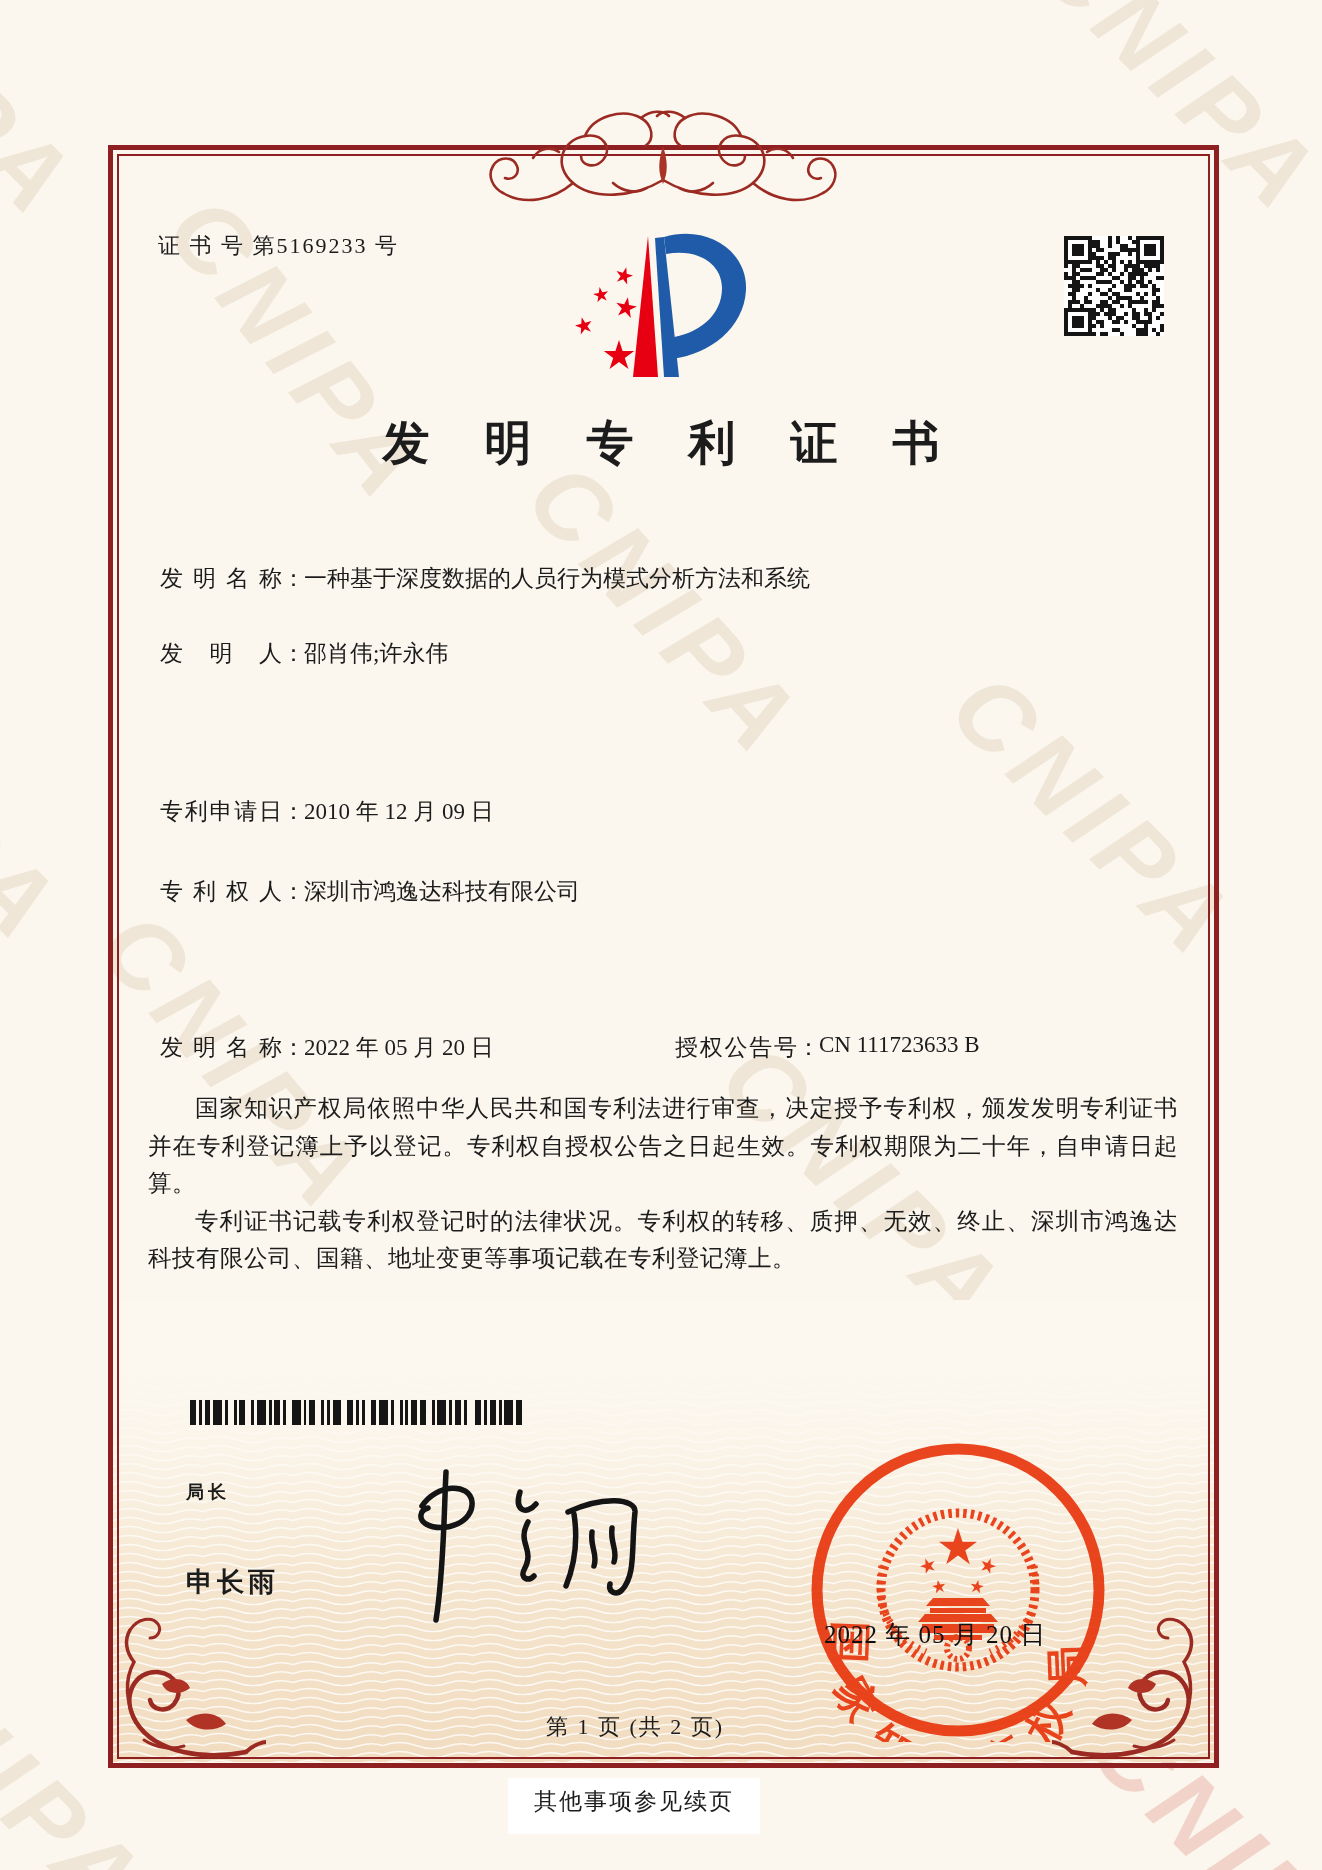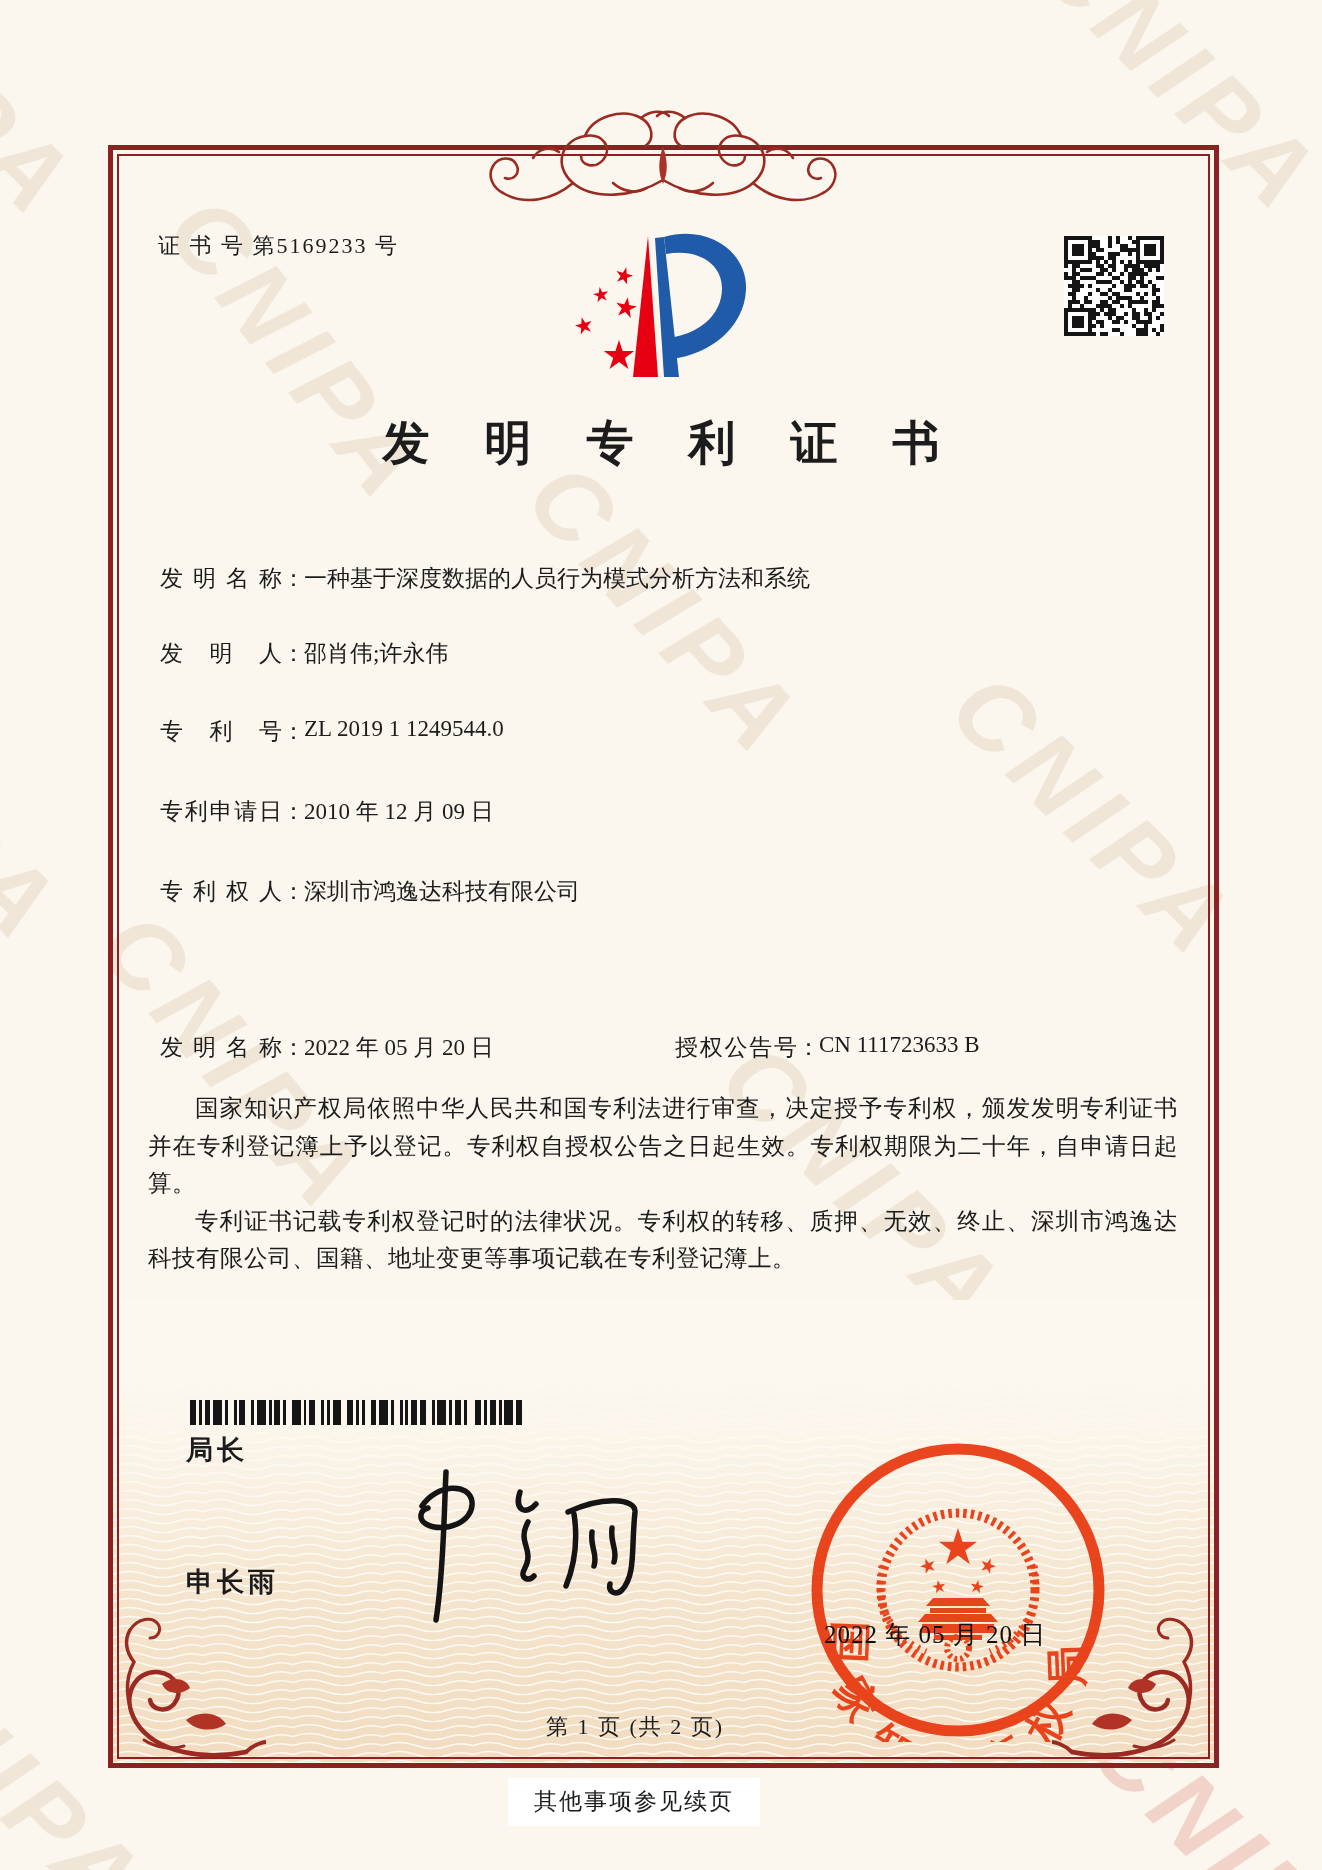--- a/index.html
+++ b/index.html
@@ -46,34 +46,34 @@
   .grant2{position:absolute;left:515px;top:0;white-space:nowrap;}
 
   .body-text{left:148px;top:1090px;width:1030px;font-size:23.5px;line-height:37.5px;
              text-align:justify;letter-spacing:0.5px;}
   .body-text p{margin:0;text-indent:2em;}
 
   .barcode{left:190px;top:1400px;width:336px;height:25px;display:flex;align-items:stretch;}
   .barcode i{display:block;height:100%;}
   .barcode i.b{background:#151515;}
 
-  .director-label{left:186px;top:1432px;font-size:27px;font-weight:600;
+  .director-label{left:186px;top:1480px;font-size:18px;font-weight:600;
       font-family:"Liberation Sans","DejaVu Sans",sans-serif;letter-spacing:4px;}
   .director-name{left:186px;top:1564px;font-size:27px;font-weight:600;
       font-family:"Liberation Sans","DejaVu Sans",sans-serif;letter-spacing:4px;}
   .signature{left:378px;top:1466px;z-index:6;}
 
   .seal{left:806px;top:1438px;z-index:6;}
   .seal-text{font-size:42px;font-weight:bold;letter-spacing:24px;fill:#e8380f;
      font-family:"Liberation Serif","DejaVu Serif",serif;}
   .seal-date{left:824px;top:1618px;width:244px;font-size:25px;letter-spacing:1px;
      z-index:7;color:#111;white-space:nowrap;}
 
   .page-indicator{left:480px;top:1712px;width:310px;text-align:center;font-size:22px;letter-spacing:2px;}
-  .bottom-note{left:508px;top:1778px;width:252px;height:48px;line-height:48px;background:#ffffff;
+  .bottom-note{left:508px;top:1778px;width:252px;height:56px;line-height:48px;background:#ffffff;
      text-align:center;font-size:23px;letter-spacing:2px;z-index:5;}
 </style>
 </head>
 <body>
 
 <div class="page">
 
   <span class="wm" style="left:-150px;top:-90px;transform:rotate(45deg);">CNIPA</span>
   <span class="wm" style="left:1095px;top:-95px;transform:rotate(45deg);">CNIPA</span>
   <span class="wm" style="left:235px;top:175px;transform:rotate(52deg);">CNIPA</span>
@@ -478,23 +478,20 @@
     </svg>
 
   <div class="content title" style="position:absolute;">发明专利证书</div>
 
   <div class="content row" style="position:absolute;top:563px;">
     <span class="lbl">发明名称</span><span class="colon">：</span><span class="val">一种基于深度数据的人员行为模式分析方法和系统</span>
   </div>
   <div class="content row" style="position:absolute;top:638px;">
     <span class="lbl">发明人</span><span class="colon">：</span><span class="val">邵肖伟;许永伟</span>
   </div>
-  <div class="content row" style="position:absolute;top:716px;">
-    <span class="lbl">专利号</span><span class="colon">：</span><span class="val">ZL 2019 1 1249544.0</span>
-  </div>
   <div class="content row" style="position:absolute;top:796px;">
     <span class="lbl">专利申请日</span><span class="colon">：</span><span class="val">2010 年 12 月 09 日</span>
   </div>
   <div class="content row" style="position:absolute;top:876px;">
     <span class="lbl">专利权人</span><span class="colon">：</span><span class="val">深圳市鸿逸达科技有限公司</span>
   </div>
   <div class="content row" style="position:absolute;top:1032px;">
     <span class="lbl">发明名称</span><span class="colon">：</span><span class="val">2022 年 05 月 20 日</span>
     <span class="grant2">
       <span class="lbl">授权公告号</span><span class="colon">：</span><span class="val">CN 111723633 B</span>

